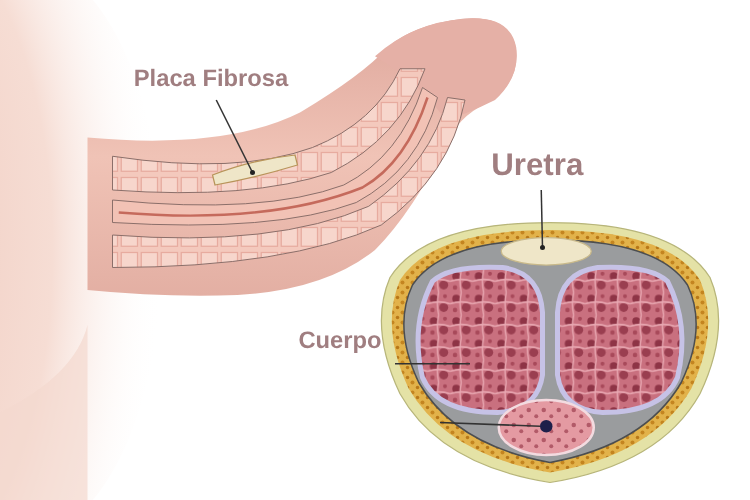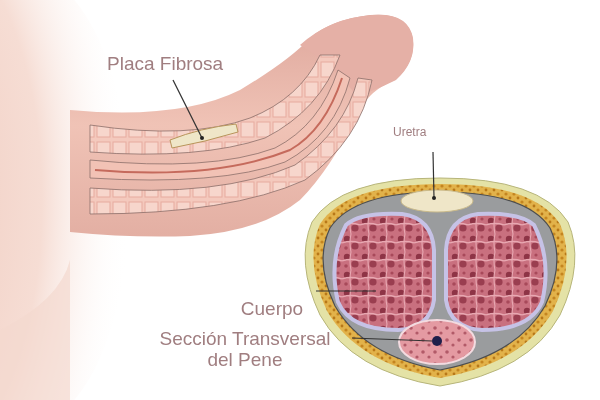--- a/index.html
+++ b/index.html
@@ -1,18 +1,18 @@
 <!DOCTYPE html>
 <html><head>
 <meta charset="utf-8">
 <style>
   html,body{margin:0;padding:0;background:#ffffff;}
   body{width:600px;height:400px;position:relative;overflow:hidden;font-family:"Liberation Sans","DejaVu Sans",sans-serif;}
   .stage{position:absolute;left:0;top:0;width:600px;height:400px;}
-  .label{position:absolute;color:#a07e80;font-weight:normal;font-size:19px;line-height:21px;text-align:center;white-space:nowrap;}
+  .label{position:absolute;color:#a07e80;font-weight:bold;font-size:19px;line-height:21px;text-align:center;white-space:nowrap;}
   svg{position:absolute;left:0;top:0;}
 </style>
 </head>
 <body>
 
 <div class="stage">
   <svg width="600" height="400" viewBox="0 0 600 400">
     <defs>
       <radialGradient id="bodyFade" cx="0" cy="0.5" r="1">
         <stop offset="0" stop-color="#efc9bd"></stop>
@@ -84,21 +84,17 @@
       <circle cx="437" cy="341" r="5" fill="#1e1f4a"></circle>
     </g>
 
     <line x1="433" y1="152" x2="434" y2="198" stroke="#333" stroke-width="1.2"></line>
     <circle cx="434" cy="198" r="2" fill="#222"></circle>
     <line x1="316" y1="291" x2="376" y2="291" stroke="#333" stroke-width="1.2"></line>
     <line x1="352" y1="338" x2="432" y2="341" stroke="#333" stroke-width="1.2"></line>
   </svg>
 
   <div class="label" style="left:107px;top:53px;font-size:19px;">Placa Fibrosa</div>
-  <div class="label" style="left:393px;top:122px;font-size:12px;">Uretra</div>
-  <div class="label" style="left:222px;top:262px;width:100px;margin-top:36px;">
+  <div class="label" style="left:393px;top:122px;font-size:25px;">Uretra</div>
+  <div class="label" style="left:222px;top:262px;width:100px;">
     <div>Cuerpo</div>
-  </div>
-  <div class="label" style="left:140px;top:328px;width:210px;">
-    <div>Sección Transversal</div>
-    <div>del Pene</div>
   </div>
 </div>
 
 </body></html>

